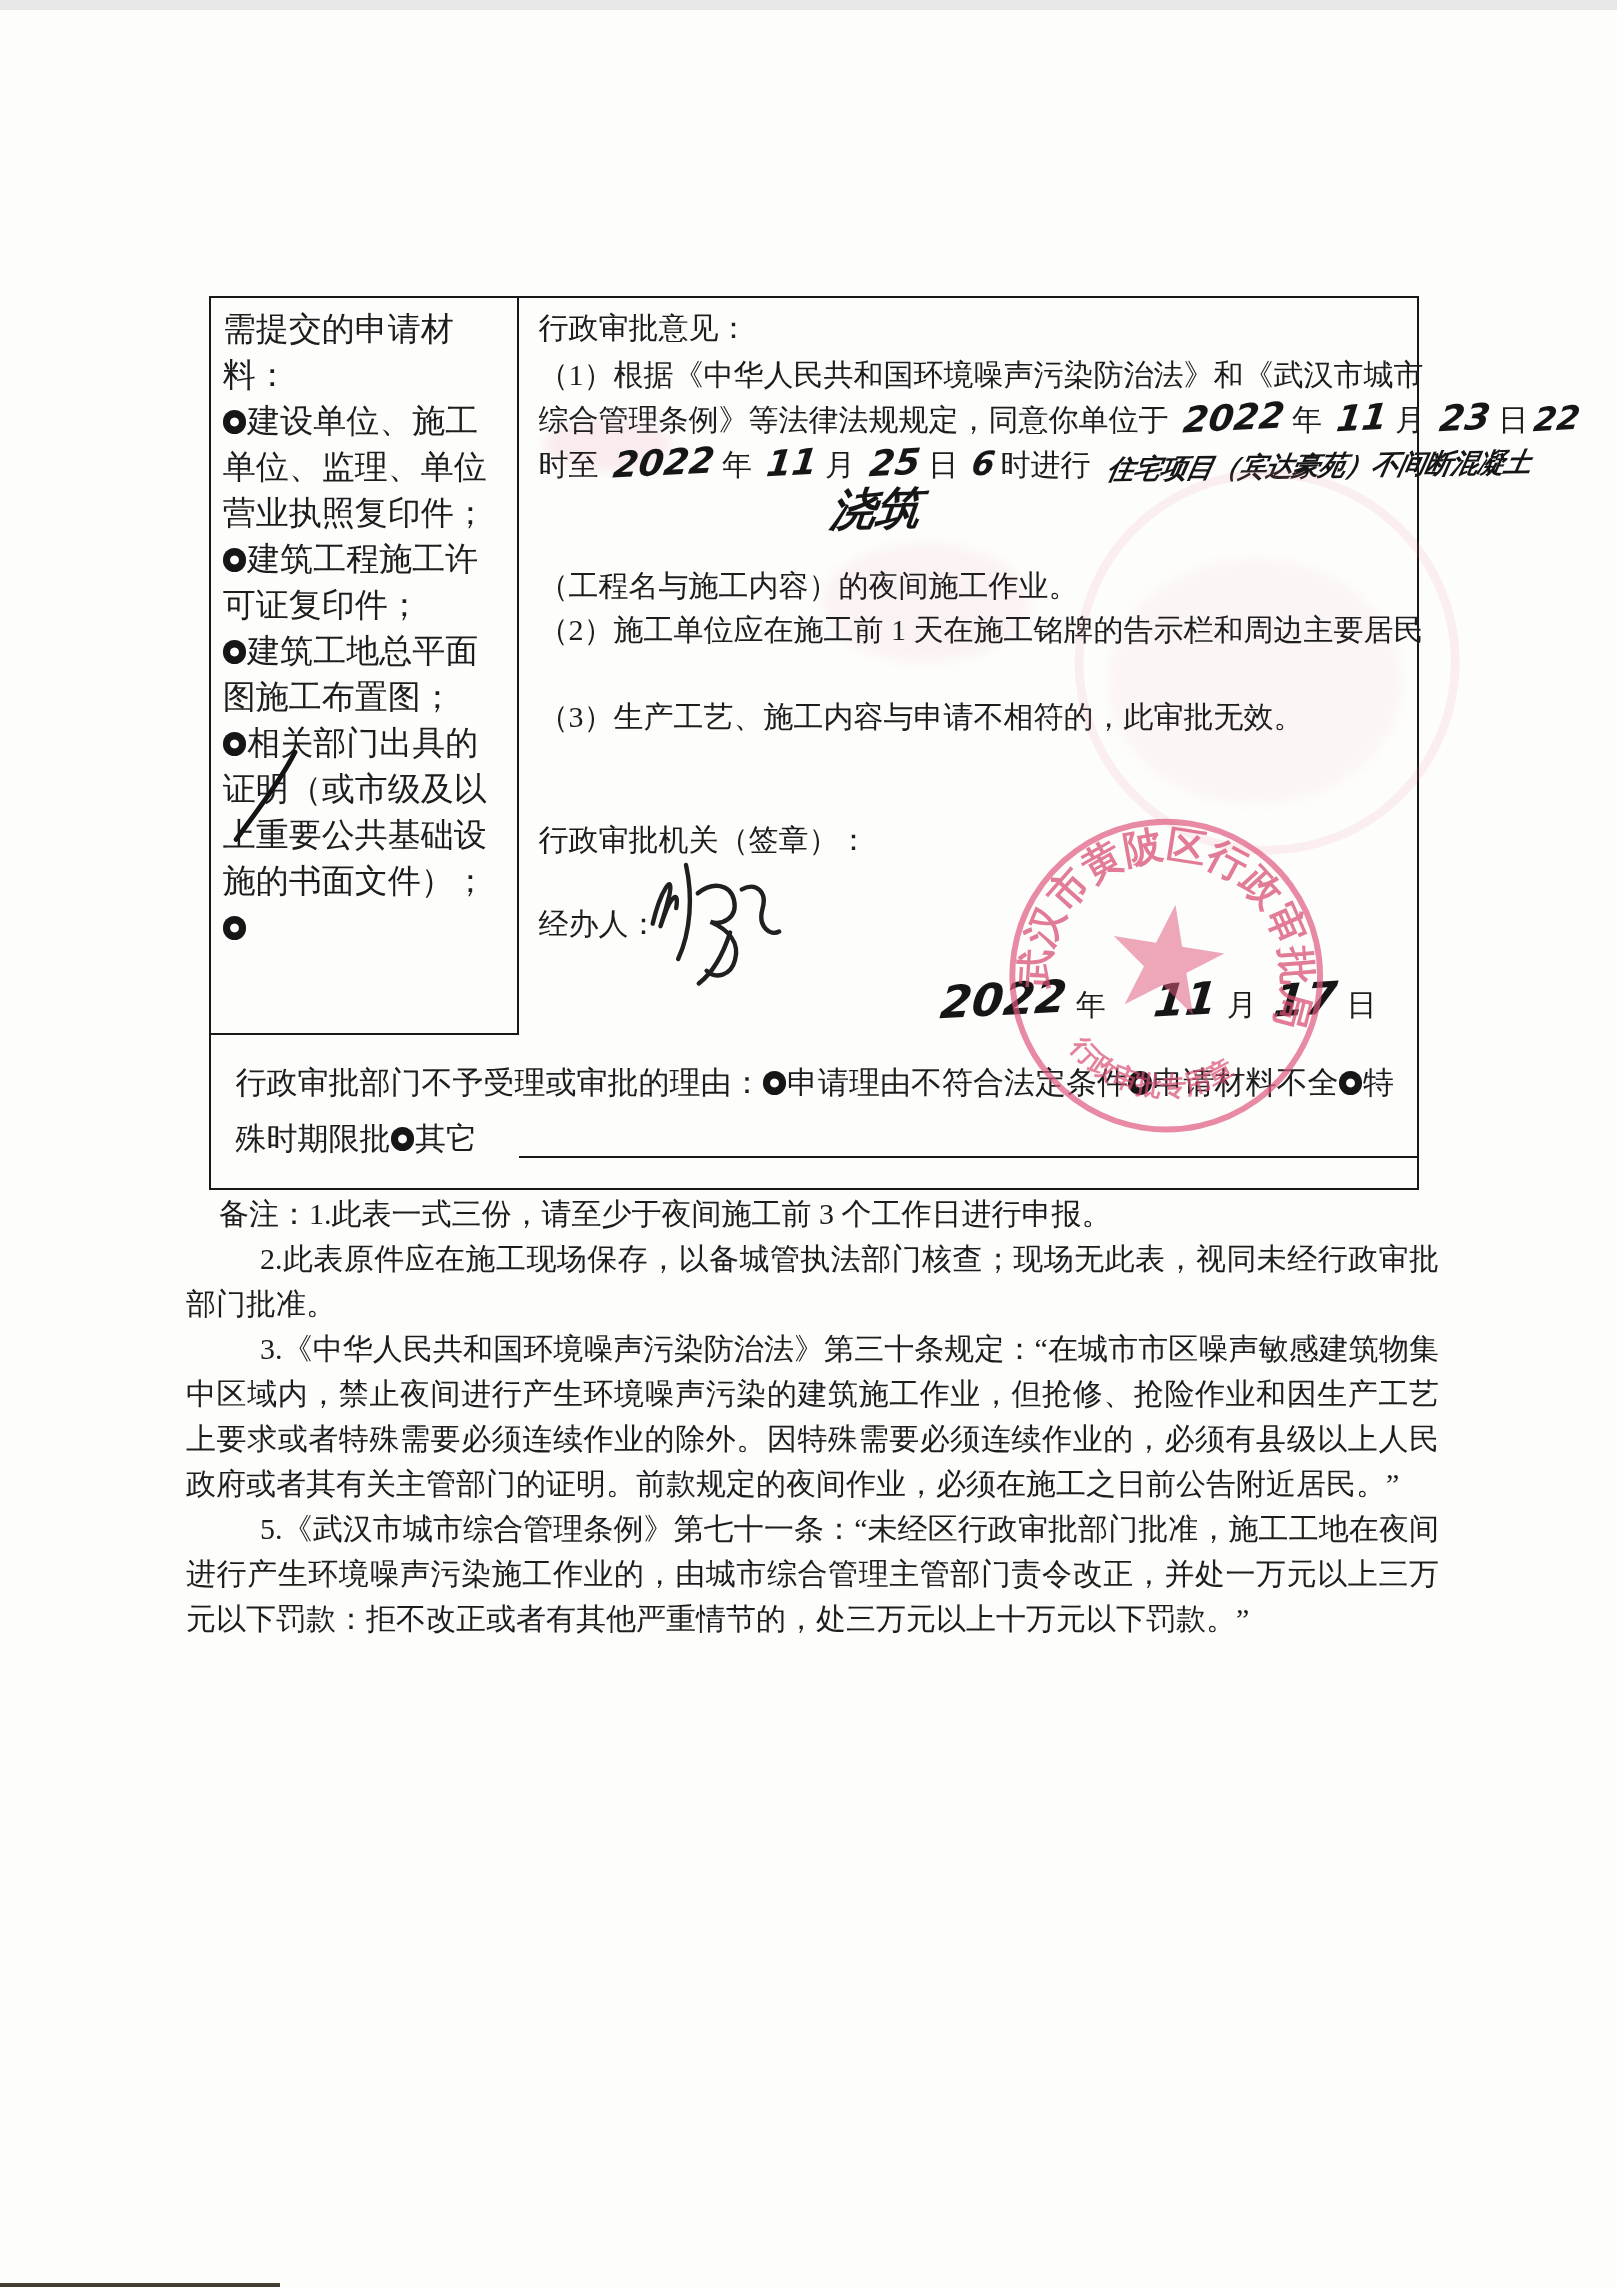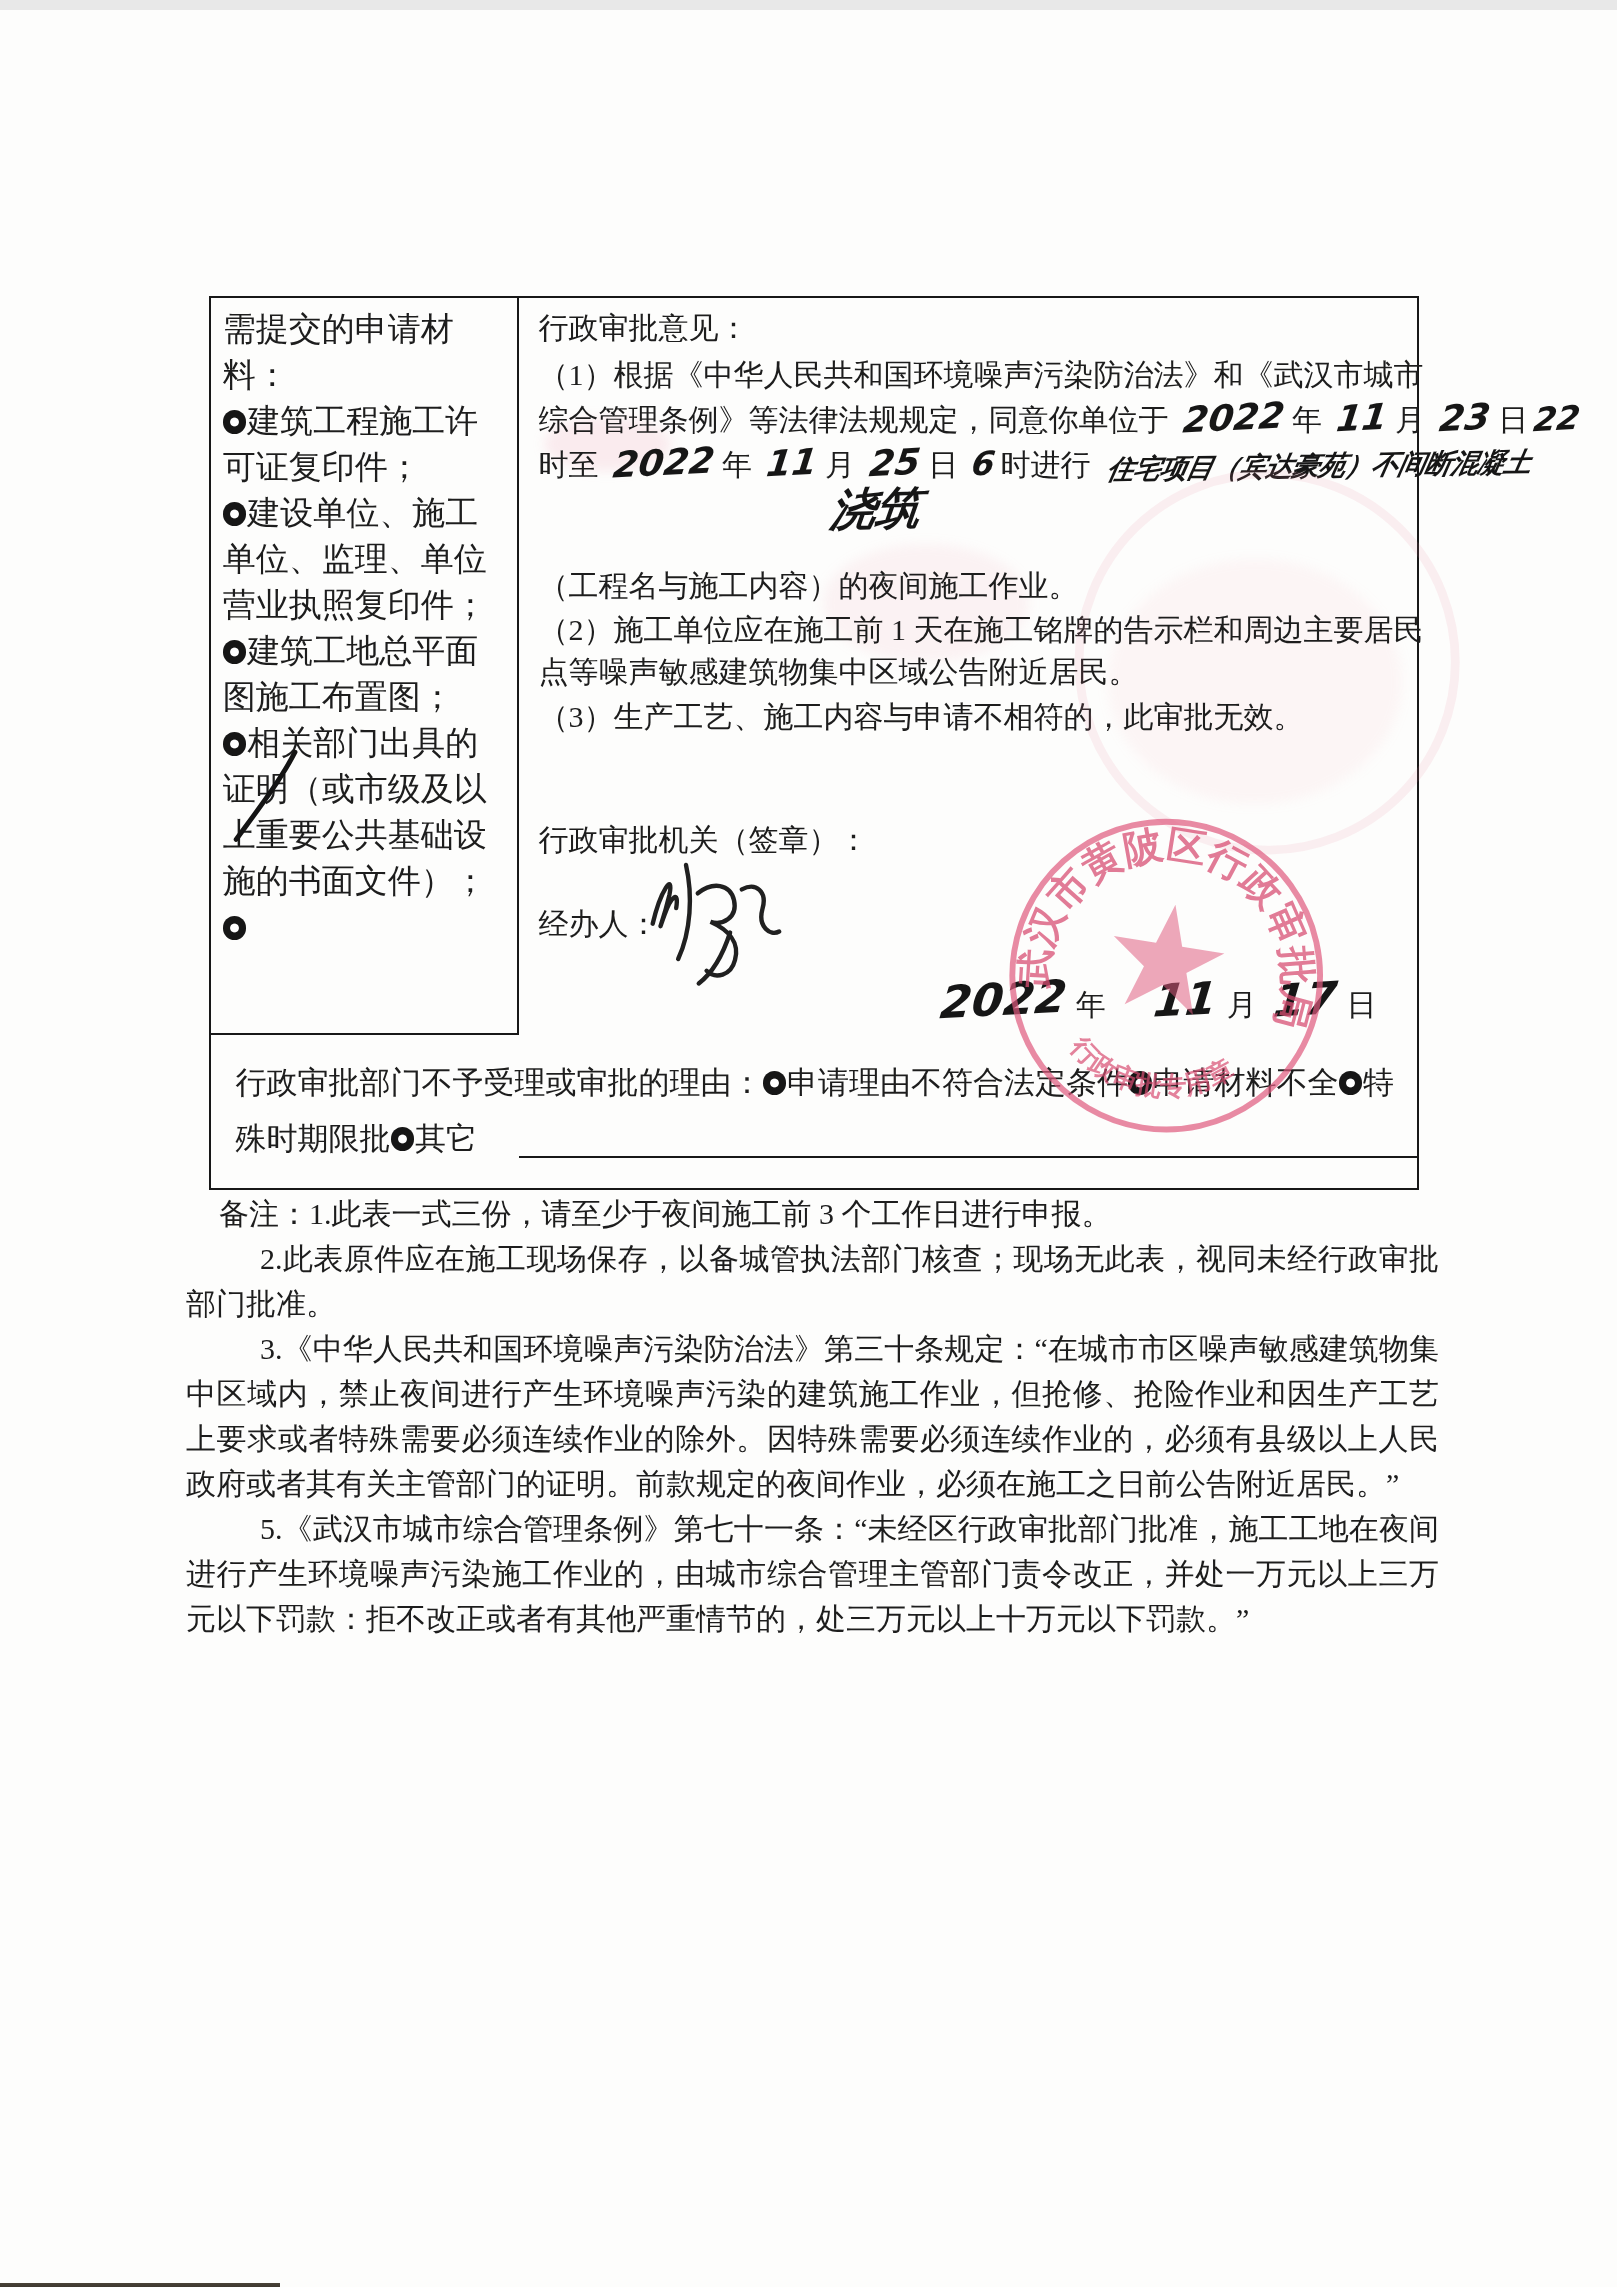--- a/index.html
+++ b/index.html
@@ -51,22 +51,22 @@
 <div class="page">
 
   <div class="blob" style="left:544px;top:407px;width:127px;height:54px;background:rgba(238,140,165,0.16);"></div>
   <div class="blob" style="left:823px;top:534px;width:206px;height:118px;background:rgba(238,150,170,0.10);"></div>
   <div class="blob" style="left:1108px;top:549px;width:294px;height:245px;background:rgba(238,150,170,0.08);"></div>
 
   <div class="tbl">
 
     <div class="cell-left">
       <div>需提交的申请材料：</div>
+      <div class="mat-item"><span class="bullet"></span><span>建设单位、施工单位、监理、单位营业执照复印件；</span></div>
       <div class="mat-item"><span class="bullet"></span><span>建筑工程施工许可证复印件；</span></div>
-      <div class="mat-item"><span class="bullet"></span><span>建设单位、施工单位、监理、单位营业执照复印件；</span></div>
       <div class="mat-item"><span class="bullet"></span><span>建筑工地总平面图施工布置图；</span></div>
       <div class="mat-item"><span class="bullet"></span><span>相关部门出具的证明（或市级及以上重要公共基础设施的书面文件）；</span></div>
       <div class="mat-item"><span class="bullet"></span></div>
     </div>
 
     <div class="cell-right">
       <div class="rline" style="top:7.8px;">行政审批意见：</div>
       <div class="rline" style="top:55px;">（1）根据《中华人民共和国环境噪声污染防治法》和《武汉市城市</div>
 
       <div class="rline" style="top:100px;">
@@ -84,21 +84,20 @@
         <span class="hw hw-h">6</span><span>时进行</span>
         <span class="hw hw-proj">住宅项目（宾达豪苑）不间断混凝土</span>
       </div>
 
       <div class="rline" style="top:188px;left:312px;">
         <span class="hw hw-big">浇筑</span>
       </div>
 
       <div class="rline" style="top:266px;">（工程名与施工内容）的夜间施工作业。</div>
       <div class="rline" style="top:310px;">（2）施工单位应在施工前 1 天在施工铭牌的告示栏和周边主要居民</div>
-      <div class="rline" style="top:352px;">点等噪声敏感建筑物集中区域公告附近居民。</div>
       <div class="rline" style="top:397px;">（3）生产工艺、施工内容与申请不相符的，此审批无效。</div>
 
       <div class="rline" style="top:520px;">行政审批机关（签章）：</div>
       <div class="rline" style="top:604px;">经办人：</div>
 
       <div class="rline" style="top:679px;left:412px;">
         <span class="hw hw-date">2022</span><span>年</span>
         <span class="hw hw-date" style="margin-left:41px;">11</span><span>月</span>
         <span class="hw hw-date">17</span><span>日</span>
       </div>

